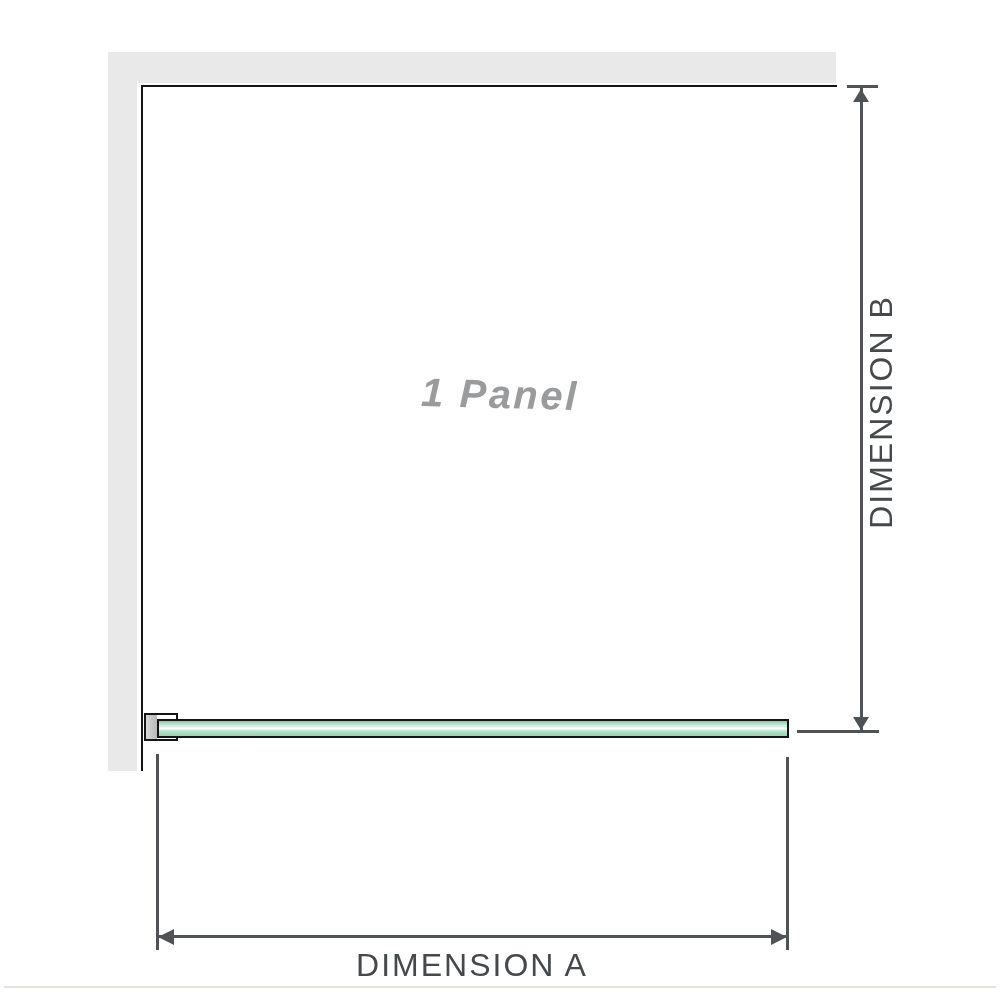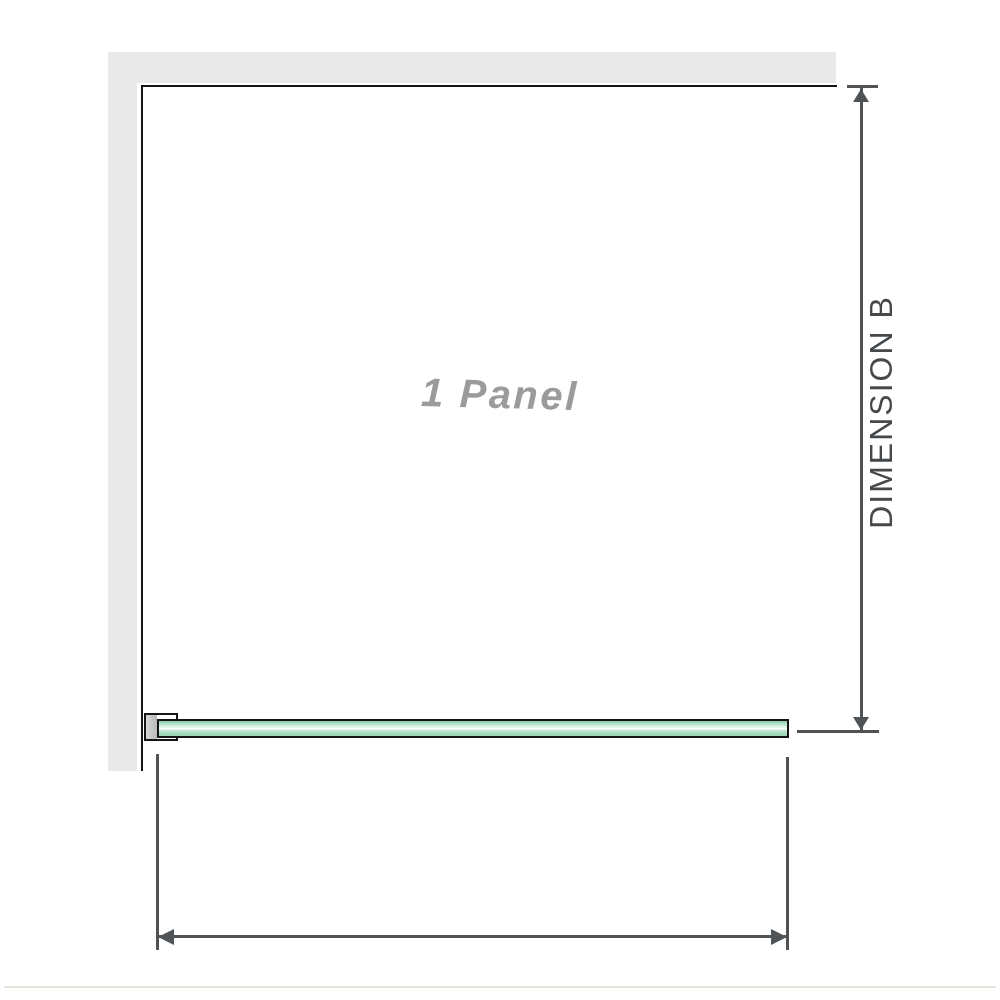--- a/index.html
+++ b/index.html
@@ -149,16 +149,17 @@
   <div class="abs dim dimb-line"></div>
   <div class="abs arrow arrow-up"></div>
   <div class="abs arrow arrow-down"></div>
   <div class="abs dim-label dimb-label">DIMENSION B</div>
 
   <div class="abs dim dima-ext-left"></div>
   <div class="abs dim dima-ext-right"></div>
   <div class="abs dim dima-line"></div>
   <div class="abs arrow arrow-left"></div>
   <div class="abs arrow arrow-right"></div>
+  <div class="abs dim-label dima-label">DIMENSION A</div>
 
   <div class="abs divider"></div>
 
 </div>
 
 </body></html>

